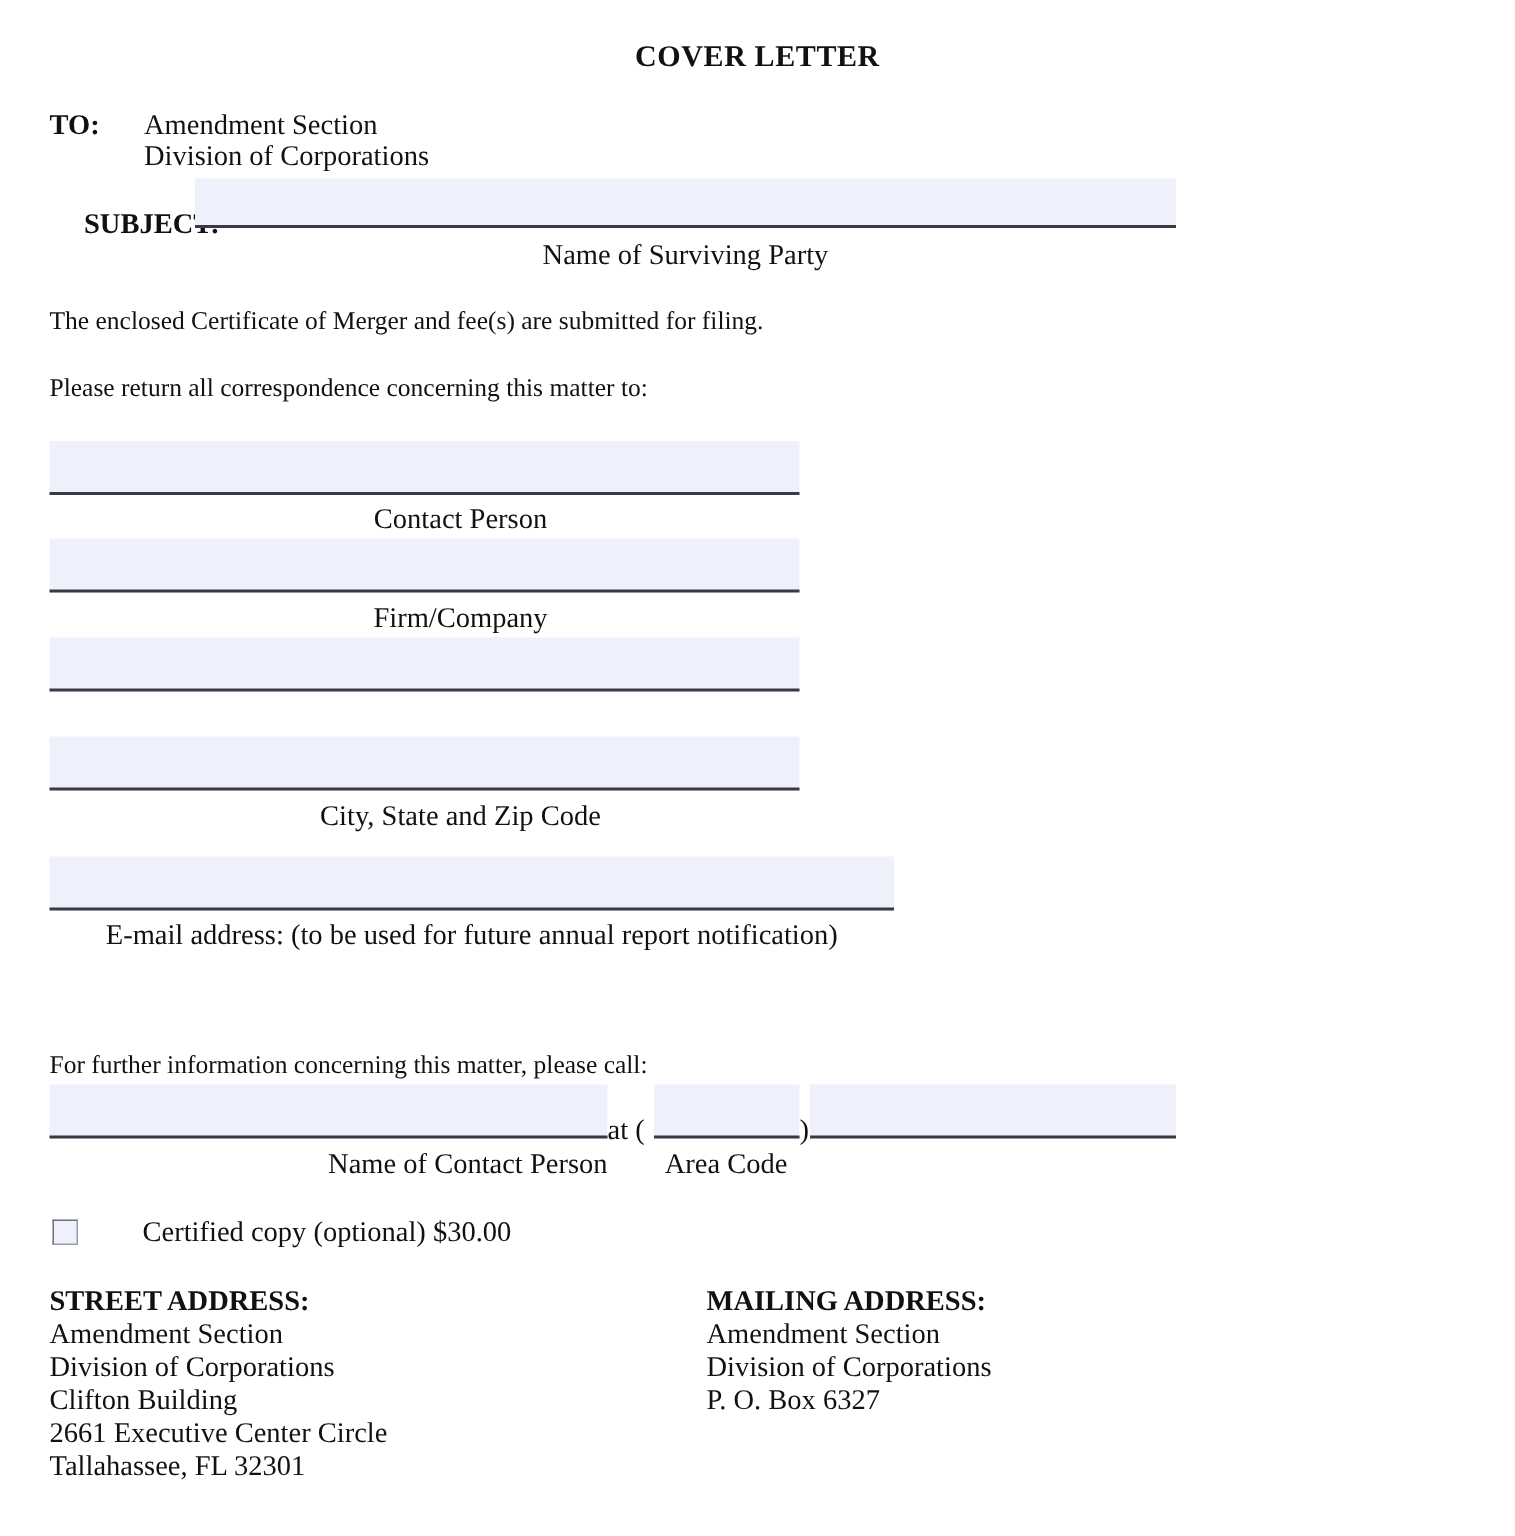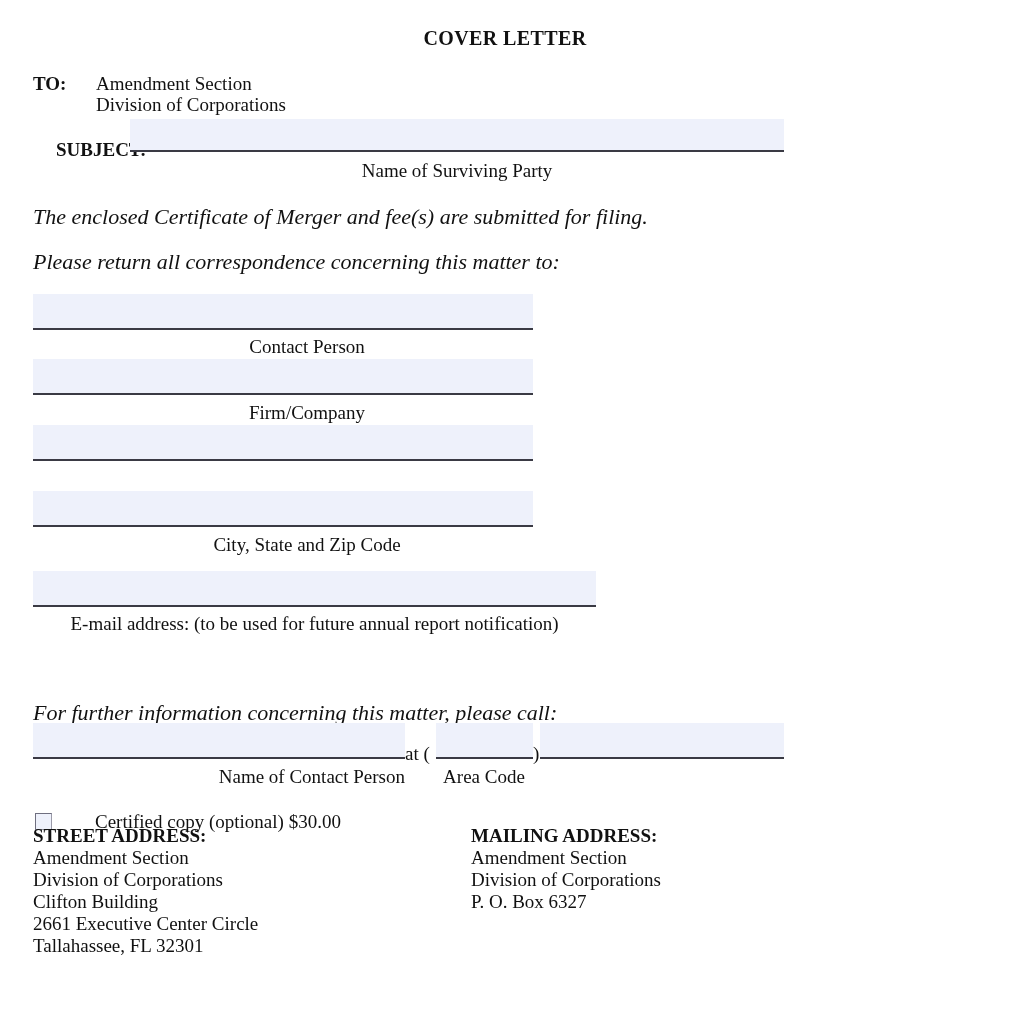--- a/index.html
+++ b/index.html
@@ -82,23 +82,22 @@
     top: 160px;
     width: 654px;
     text-align: center;
     font-size: 19px;
   }
 
   
   .para {
     position: absolute;
     left: 33px;
-    font-size: 22px;
-    white-space: nowrap;
-    font-style: italic;
+    font-size: 17px;
+    white-space: nowrap;
   }
   .para-merger { top: 204px; }
   .para-return { top: 249px; }
   .para-call   { top: 700px; }
 
   
   .field-box {
     position: absolute;
     background: #eef1fb;
     border: none;
@@ -182,21 +181,21 @@
     left: 95px;
     top: 811px;
     font-size: 19px;
     white-space: nowrap;
     text-align: center;
   }
 
   
   .addr-col {
     position: absolute;
-    top: 825px;
+    top: 857px;
     font-size: 19px;
     line-height: 22px;
   }
   .addr-street  { left: 33px;  }
   .addr-mailing { left: 471px; }
   .addr-col .addr-heading {
     font-weight: bold;
     white-space: nowrap;
   }
   .addr-col .addr-line { white-space: nowrap; }

